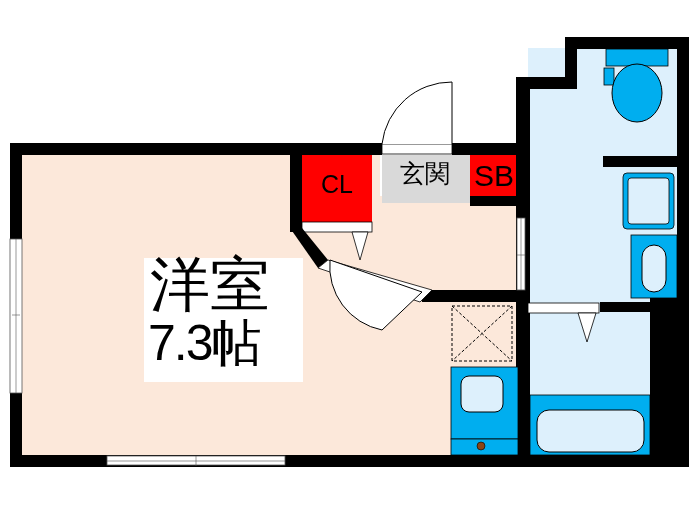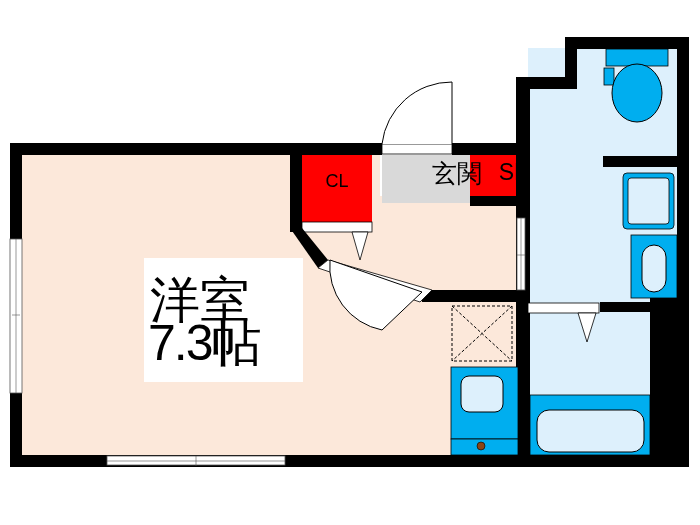--- a/index.html
+++ b/index.html
@@ -1,24 +1,24 @@
 <!DOCTYPE html>
 <html><head>
 <meta charset="utf-8">
 <style>
   html, body { margin:0; padding:0; background:#ffffff; }
   body { width:700px; height:525px; position:relative; overflow:hidden;
          font-family:"Liberation Sans", "DejaVu Sans", sans-serif; }
   #plan { position:absolute; left:0; top:0; width:700px; height:525px; }
   .room-label { position:absolute; color:#000; line-height:1; white-space:nowrap; }
-  .lbl-cl { left:303px; top:172px; width:68px; text-align:center; font-size:18px; }
-  .lbl-genkan { left:383px; top:161px; width:84px; text-align:center; font-size:25px; font-family:"DejaVu Sans", sans-serif;margin-left:32px; }
-  .lbl-sb { left:471px; top:161px; width:46px; text-align:center; font-size:23px;padding-left:20px; }
+  .lbl-cl { left:303px; top:172px; width:68px; text-align:center; font-size:25px; }
+  .lbl-genkan { left:383px; top:161px; width:84px; text-align:center; font-size:25px; font-family:"DejaVu Sans", sans-serif; }
+  .lbl-sb { left:471px; top:161px; width:46px; text-align:center; font-size:30px; }
   .lbl-main-box { position:absolute; left:144px; top:258px; width:159px; height:124px; background:#ffffff; }
-  .lbl-main-1 { position:absolute; left:150px; top:275px; font-size:50px; font-family:"DejaVu Sans", sans-serif; }
+  .lbl-main-1 { position:absolute; left:150px; top:254px; font-size:60px; font-family:"DejaVu Sans", sans-serif; }
   .lbl-main-2 { position:absolute; left:148px; top:318px; font-size:50px; font-family:Liberation Sans, sans-serif; letter-spacing:-2px; }
 </style>
 </head>
 <body>
 
 <svg id="plan" viewBox="0 0 700 525" xmlns="http://www.w3.org/2000/svg">
 
   <g>
     <rect x="22" y="155" width="358" height="300" fill="#FCE8DA"></rect>
     <rect x="380" y="196" width="136" height="259" fill="#FCE8DA"></rect>

